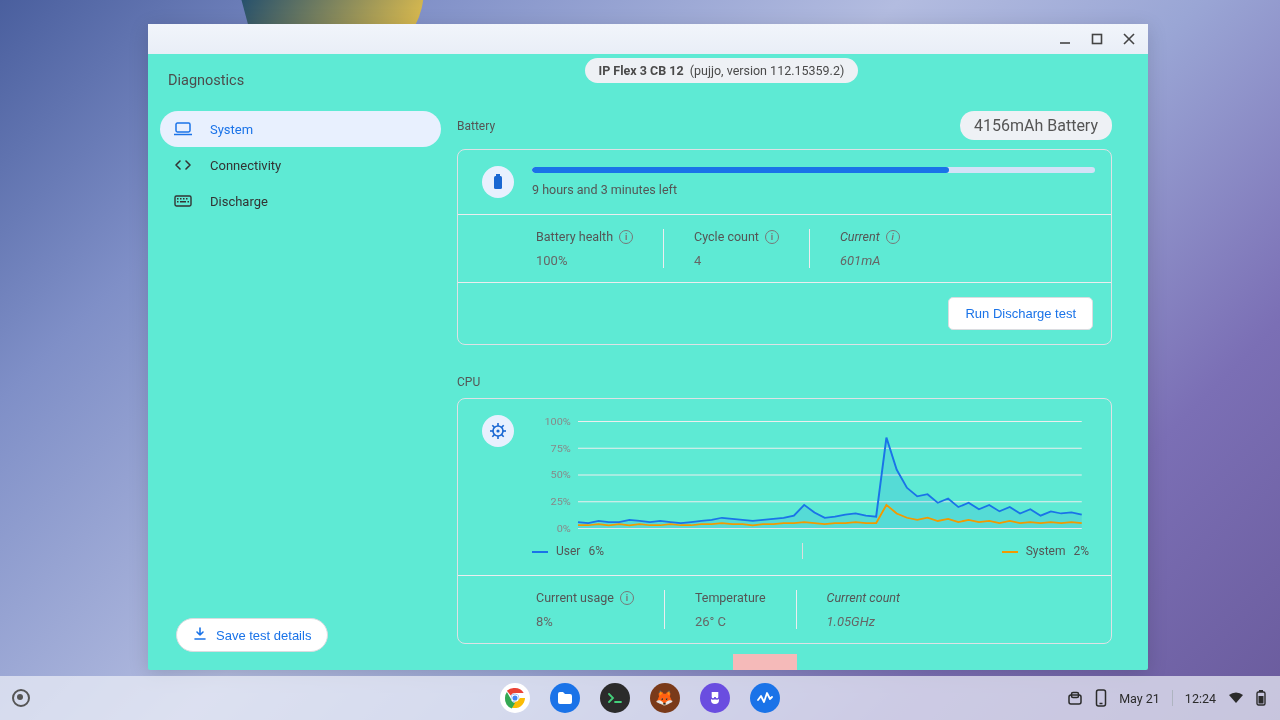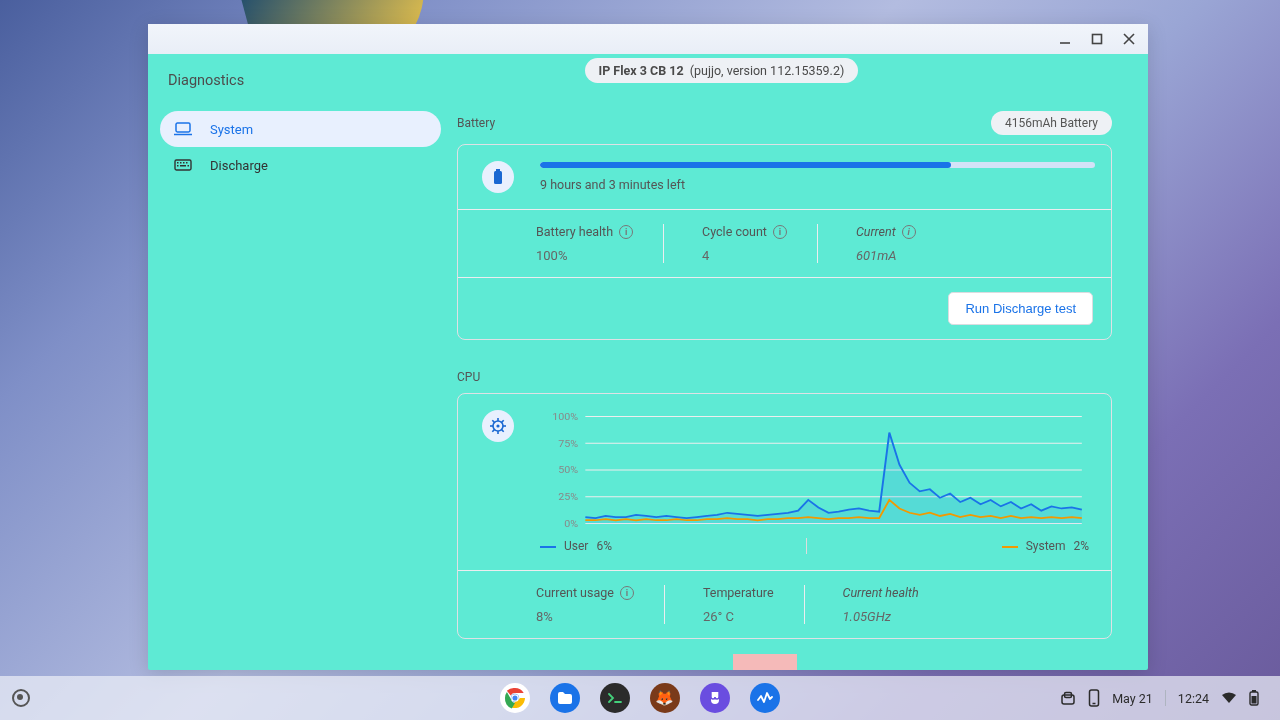--- a/index.html
+++ b/index.html
@@ -45,24 +45,24 @@
   .main { flex:1; overflow:auto; padding:0 36px 40px 4px; }
 
   .device-chip {
     display:inline-block; background:#eef1f5; color:#4a4a4a;
     border-radius:14px; padding:5px 14px; font-size:12.5px;
     margin:4px 0 28px calc(50% - 200px);
   }
 
   .section-head { display:flex; justify-content:space-between; align-items:center; margin-bottom:9px; }
   .section-title { font-size:12px; color:#555; }
-  .section-chip { background:#eef1f5; color:#555; border-radius:14px; padding:5px 14px; font-size:12px; }
+  .section-chip { background:#eef1f5; color:#555; border-radius:14px; padding:5px 14px; font-size:16px; }
 
   .card { border:1px solid #dfe1e5; border-radius:8px; margin-bottom:30px; }
-  .card-row { padding:16px 16px 16px 24px; display:flex; align-items:center;gap:8px; }
+  .card-row { padding:16px 16px 16px 24px; display:flex; align-items:center; }
   .card-row + .card-row { border-top:1px solid #ecedef; }
   .round-icon { width:32px; height:32px; border-radius:50%; background:#e8f0fe; display:flex; align-items:center; justify-content:center; color:#1967d2; flex-shrink:0; margin-right:18px;}
 
   .bar-wrap { flex:1; }
   .progress-outer { height:6px; border-radius:3px; background:#d4e2f7; position:relative; overflow:hidden; }
   .progress-inner { position:absolute; left:0; top:0; height:100%; background:#1a73e8; border-radius:3px; }
   .time-left { font-size:12.5px; color:#555; margin-top:9px; }
 
   .stats { display:flex; padding:14px 0 14px 78px; }
   .stat { padding:0 30px; border-right:1px solid #ecedef; }
@@ -83,21 +83,21 @@
   .legend .val { margin-left:8px; }
 
   
   .shelf { position:absolute; left:0; right:0; bottom:0; height:44px;
     background:rgba(235,239,246,.72);
     display:flex; align-items:center; }
   .launcher { width:18px; height:18px; border-radius:50%; border:2px solid #555; margin-left:12px; position:relative;}
   .launcher::after{content:'';position:absolute;left:3px;top:3px;width:6px;height:6px;border-radius:50%;background:#555;}
   .shelf-center { position:absolute; left:50%; transform:translateX(-50%); display:flex; gap:20px; }
   .app-icon { width:30px; height:30px; border-radius:50%; display:flex; align-items:center; justify-content:center; font-size:15px; color:#fff;}
-  .shelf-right { margin-left:auto; display:flex; align-items:center; gap:12px; padding-right:21px; font-size:12.5px; color:#2b2b2b;}
+  .shelf-right { margin-left:auto; display:flex; align-items:center; gap:12px; padding-right:14px; font-size:12.5px; color:#2b2b2b;}
   .status-icon svg { display:block; }
   .pipe { width:1px; height:16px; background:#aeb4c0; }
 
   
   .artifact { position:absolute; width:64px; height:16px; background:#f5bab9; left:733px; top:654px; }
 </style>
 </head>
 <body>
 
 <div class="accent-shape"></div>
@@ -127,20 +127,28 @@
       <div class="app-title">Diagnostics</div>
 
       <div class="nav-item active">
         <span class="nav-icon">
           <svg width="18" height="14" viewBox="0 0 18 14">
               <rect x="2" y="1" width="14" height="9" rx="1.4" fill="none" stroke="currentColor" stroke-width="1.5"></rect>
               <line x1="0" y1="12.5" x2="18" y2="12.5" stroke="currentColor" stroke-width="1.5"></line>
             </svg>
         </span>
         <span>System</span>
+      </div>
+      <div class="nav-item">
+        <span class="nav-icon">
+          <svg width="18" height="12" viewBox="0 0 18 12">
+              <path d="M2 6 L6 2 M2 6 L6 10 M16 6 L12 2 M16 6 L12 10" stroke="#333" stroke-width="1.6" fill="none" stroke-linecap="round"></path>
+            </svg>
+        </span>
+        <span>Connectivity</span>
       </div>
       <div class="nav-item">
         <span class="nav-icon">
           <svg width="18" height="12" viewBox="0 0 18 12">
               <rect x="1" y="1" width="16" height="10" rx="1.4" fill="none" stroke="#333" stroke-width="1.4"></rect>
               <g fill="#333">
                 <rect x="3" y="3" width="1.5" height="1.5"></rect>
                 <rect x="6" y="3" width="1.5" height="1.5"></rect>
                 <rect x="9" y="3" width="1.5" height="1.5"></rect>
                 <rect x="12" y="3" width="1.5" height="1.5"></rect>
@@ -148,20 +156,28 @@
                 <rect x="6" y="6" width="6" height="1.5"></rect>
                 <rect x="13.5" y="6" width="1.5" height="1.5"></rect>
               </g>
             </svg>
         </span>
         <span>Discharge</span>
       </div>
 
       <div class="sidebar-spacer"></div>
 
+      <button class="save-btn">
+        <span>
+          <svg width="14" height="14" viewBox="0 0 14 14">
+              <path d="M7 1v7M4 5l3 3 3-3M2 12h10" fill="none" stroke="#1a73e8" stroke-width="1.6" stroke-linecap="round" stroke-linejoin="round"></path>
+            </svg>
+        </span>
+        <span>Save test details</span>
+      </button>
     </div>
 
     <div class="main">
       <div class="device-chip">
         <b>IP Flex 3 CB 12</b>&nbsp;&nbsp;<span>(pujjo, version 112.15359.2)</span>
       </div>
 
       
       <div class="section-head">
         <div class="section-title">Battery</div>
@@ -266,21 +282,21 @@
             <div class="stat-value">8%</div>
           </div>
           <div class="stat">
             <div class="stat-label">
                 <span>Temperature</span>
               </div>
             <div class="stat-value">26° C</div>
           </div>
           <div class="stat">
             <div class="stat-label">
-                <span>Current health</span>
+                <span>Current count</span>
               </div>
             <div class="stat-value">1.05GHz</div>
           </div>
         </div>
       </div>
 
     </div>
   </div>
 </div>
 

